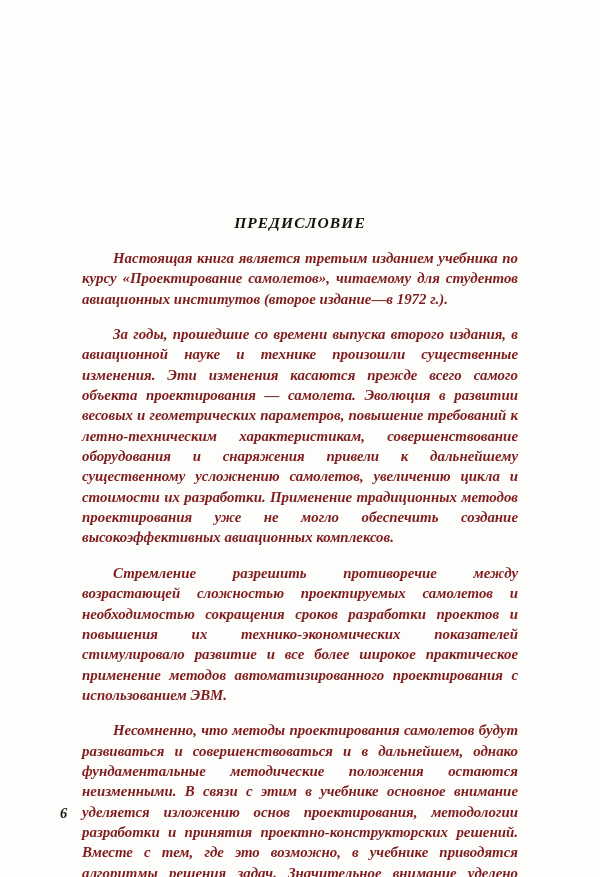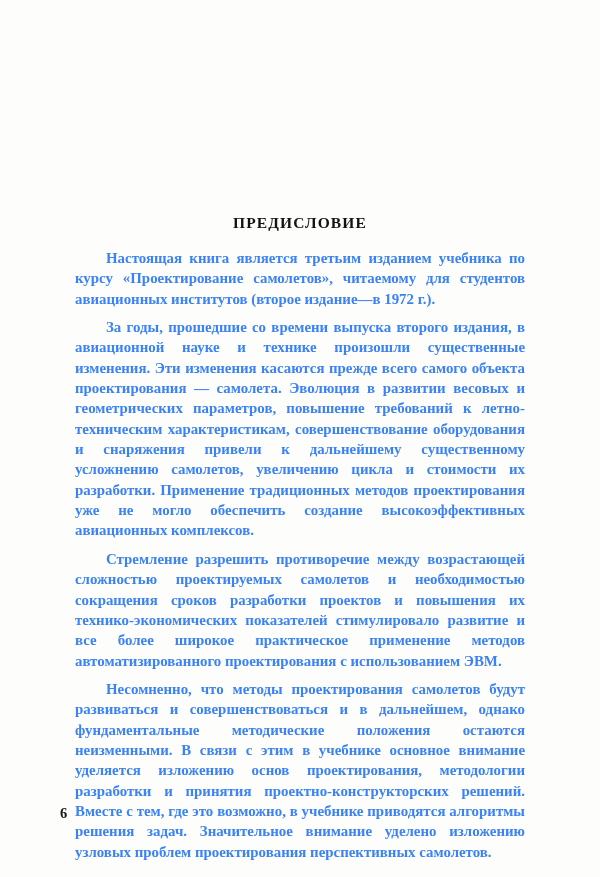--- a/index.html
+++ b/index.html
@@ -13,44 +13,45 @@
     font-family: "Liberation Serif", "DejaVu Serif", serif;
     color: #191714;
     overflow: hidden;
   }
   .page {
     position: relative;
     width: 600px;
     height: 877px;
     background: #fdfdfb;
     box-sizing: border-box;
+    font-style: italic;
   }
   .content {
     position: absolute;
     left: 67px;
     top: 214px;
     width: 466px;
   }
   .doc-heading {
     text-align: center;
     font-size: 15.5px;
     font-weight: 700;
     letter-spacing: 1.1px;
     margin: 0 0 16px 0;
     color: #15130f;
     font-family: "Liberation Serif", "DejaVu Serif", serif;
   }
   .para {
-    margin: 8px;
+    margin: 15px;
     font-size: 14.9px;
     line-height: 20.35px;
     text-align: justify;
     text-justify: inter-word;
     text-indent: 31px;
-    color: #3b82f6;
+    color: #7f1d1d;
     font-weight: 600;
     -webkit-font-smoothing: none;
     hyphens: none;
   }
   .page-number {
     position: absolute;
     left: 60px;
     top: 805px;
     font-size: 14.5px;
     font-weight: 700;

